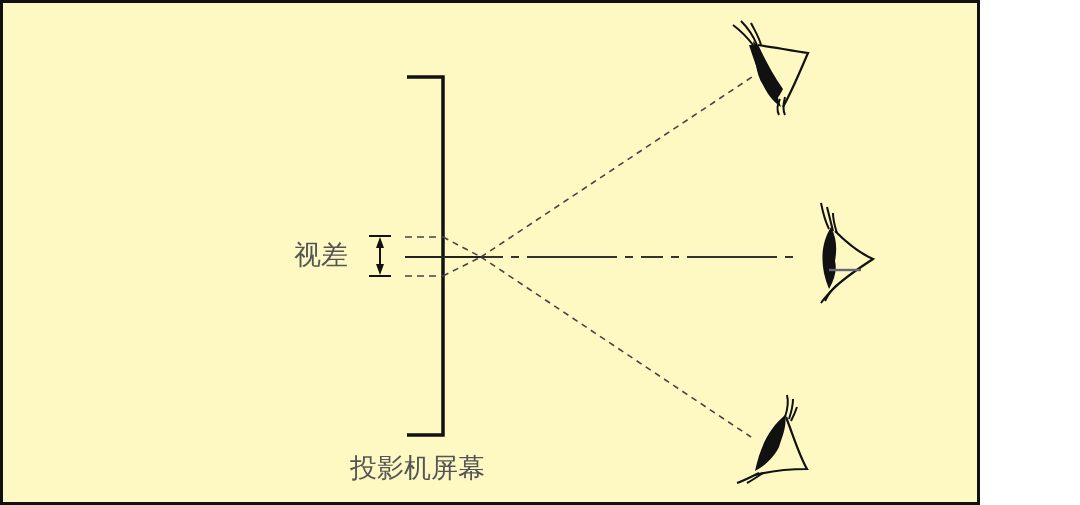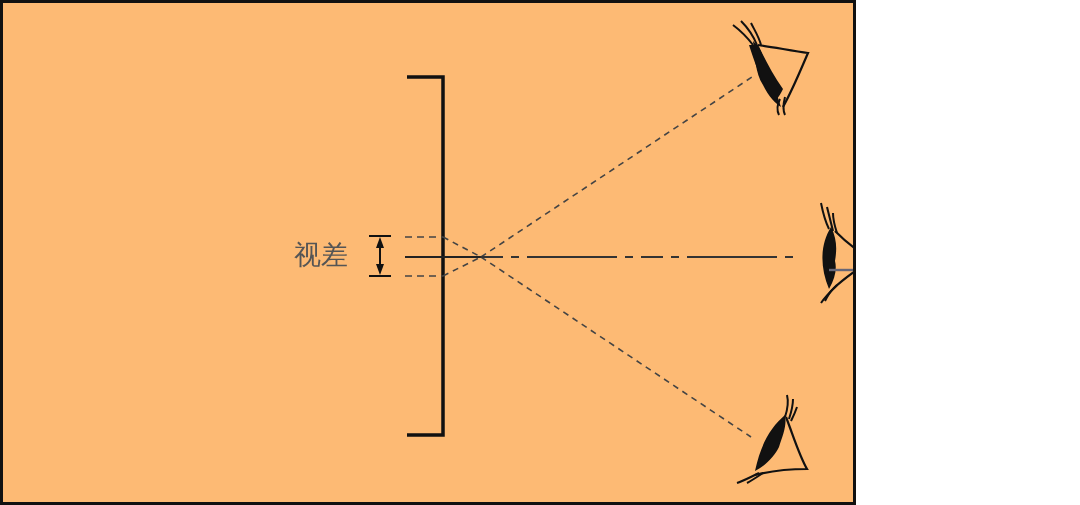--- a/index.html
+++ b/index.html
@@ -1,22 +1,22 @@
 <!DOCTYPE html>
 <html><head>
 <meta charset="utf-8">
 <style>
   html, body { margin: 0; padding: 0; background: #ffffff; }
   #stage {
     position: relative;
-    width: 856px;
+    width: 980px;
     height: 505px;
     box-sizing: border-box;
     border: 3px solid #111;
-    background: #fdba74;
+    background: #fef9c3;
     overflow: hidden;
   }
   svg { position: absolute; left: 0; top: 0; }
   .label {
     position: absolute;
     font-family: "DejaVu Sans", sans-serif;
     color: #555;
     white-space: nowrap;
   }
   #parallax-label { left: 291px; top: 234px; font-size: 27px; }
@@ -79,13 +79,14 @@
       <path d="M782,412 C768,424 758,440 752,468 C764,462 772,452 776,444 C780,432 784,422 782,412 Z" fill="#111"></path>
       <path d="M784,392 C786,400 784,408 782,414" stroke="#111" stroke-width="2" fill="none"></path>
       <path d="M790,396 C790,404 788,410 786,416" stroke="#111" stroke-width="2" fill="none"></path>
       <path d="M794,404 C792,410 790,414 788,418" stroke="#111" stroke-width="2" fill="none"></path>
       <path d="M756,470 C748,474 740,478 734,480" stroke="#111" stroke-width="2" fill="none"></path>
       <path d="M760,470 C754,474 748,478 744,480" stroke="#111" stroke-width="2" fill="none"></path>
     </g>
   </svg>
 
   <div id="parallax-label" class="label">视差</div>
+  <div id="screen-label" class="label">投影机屏幕</div>
 </div>
 
 </body></html>

